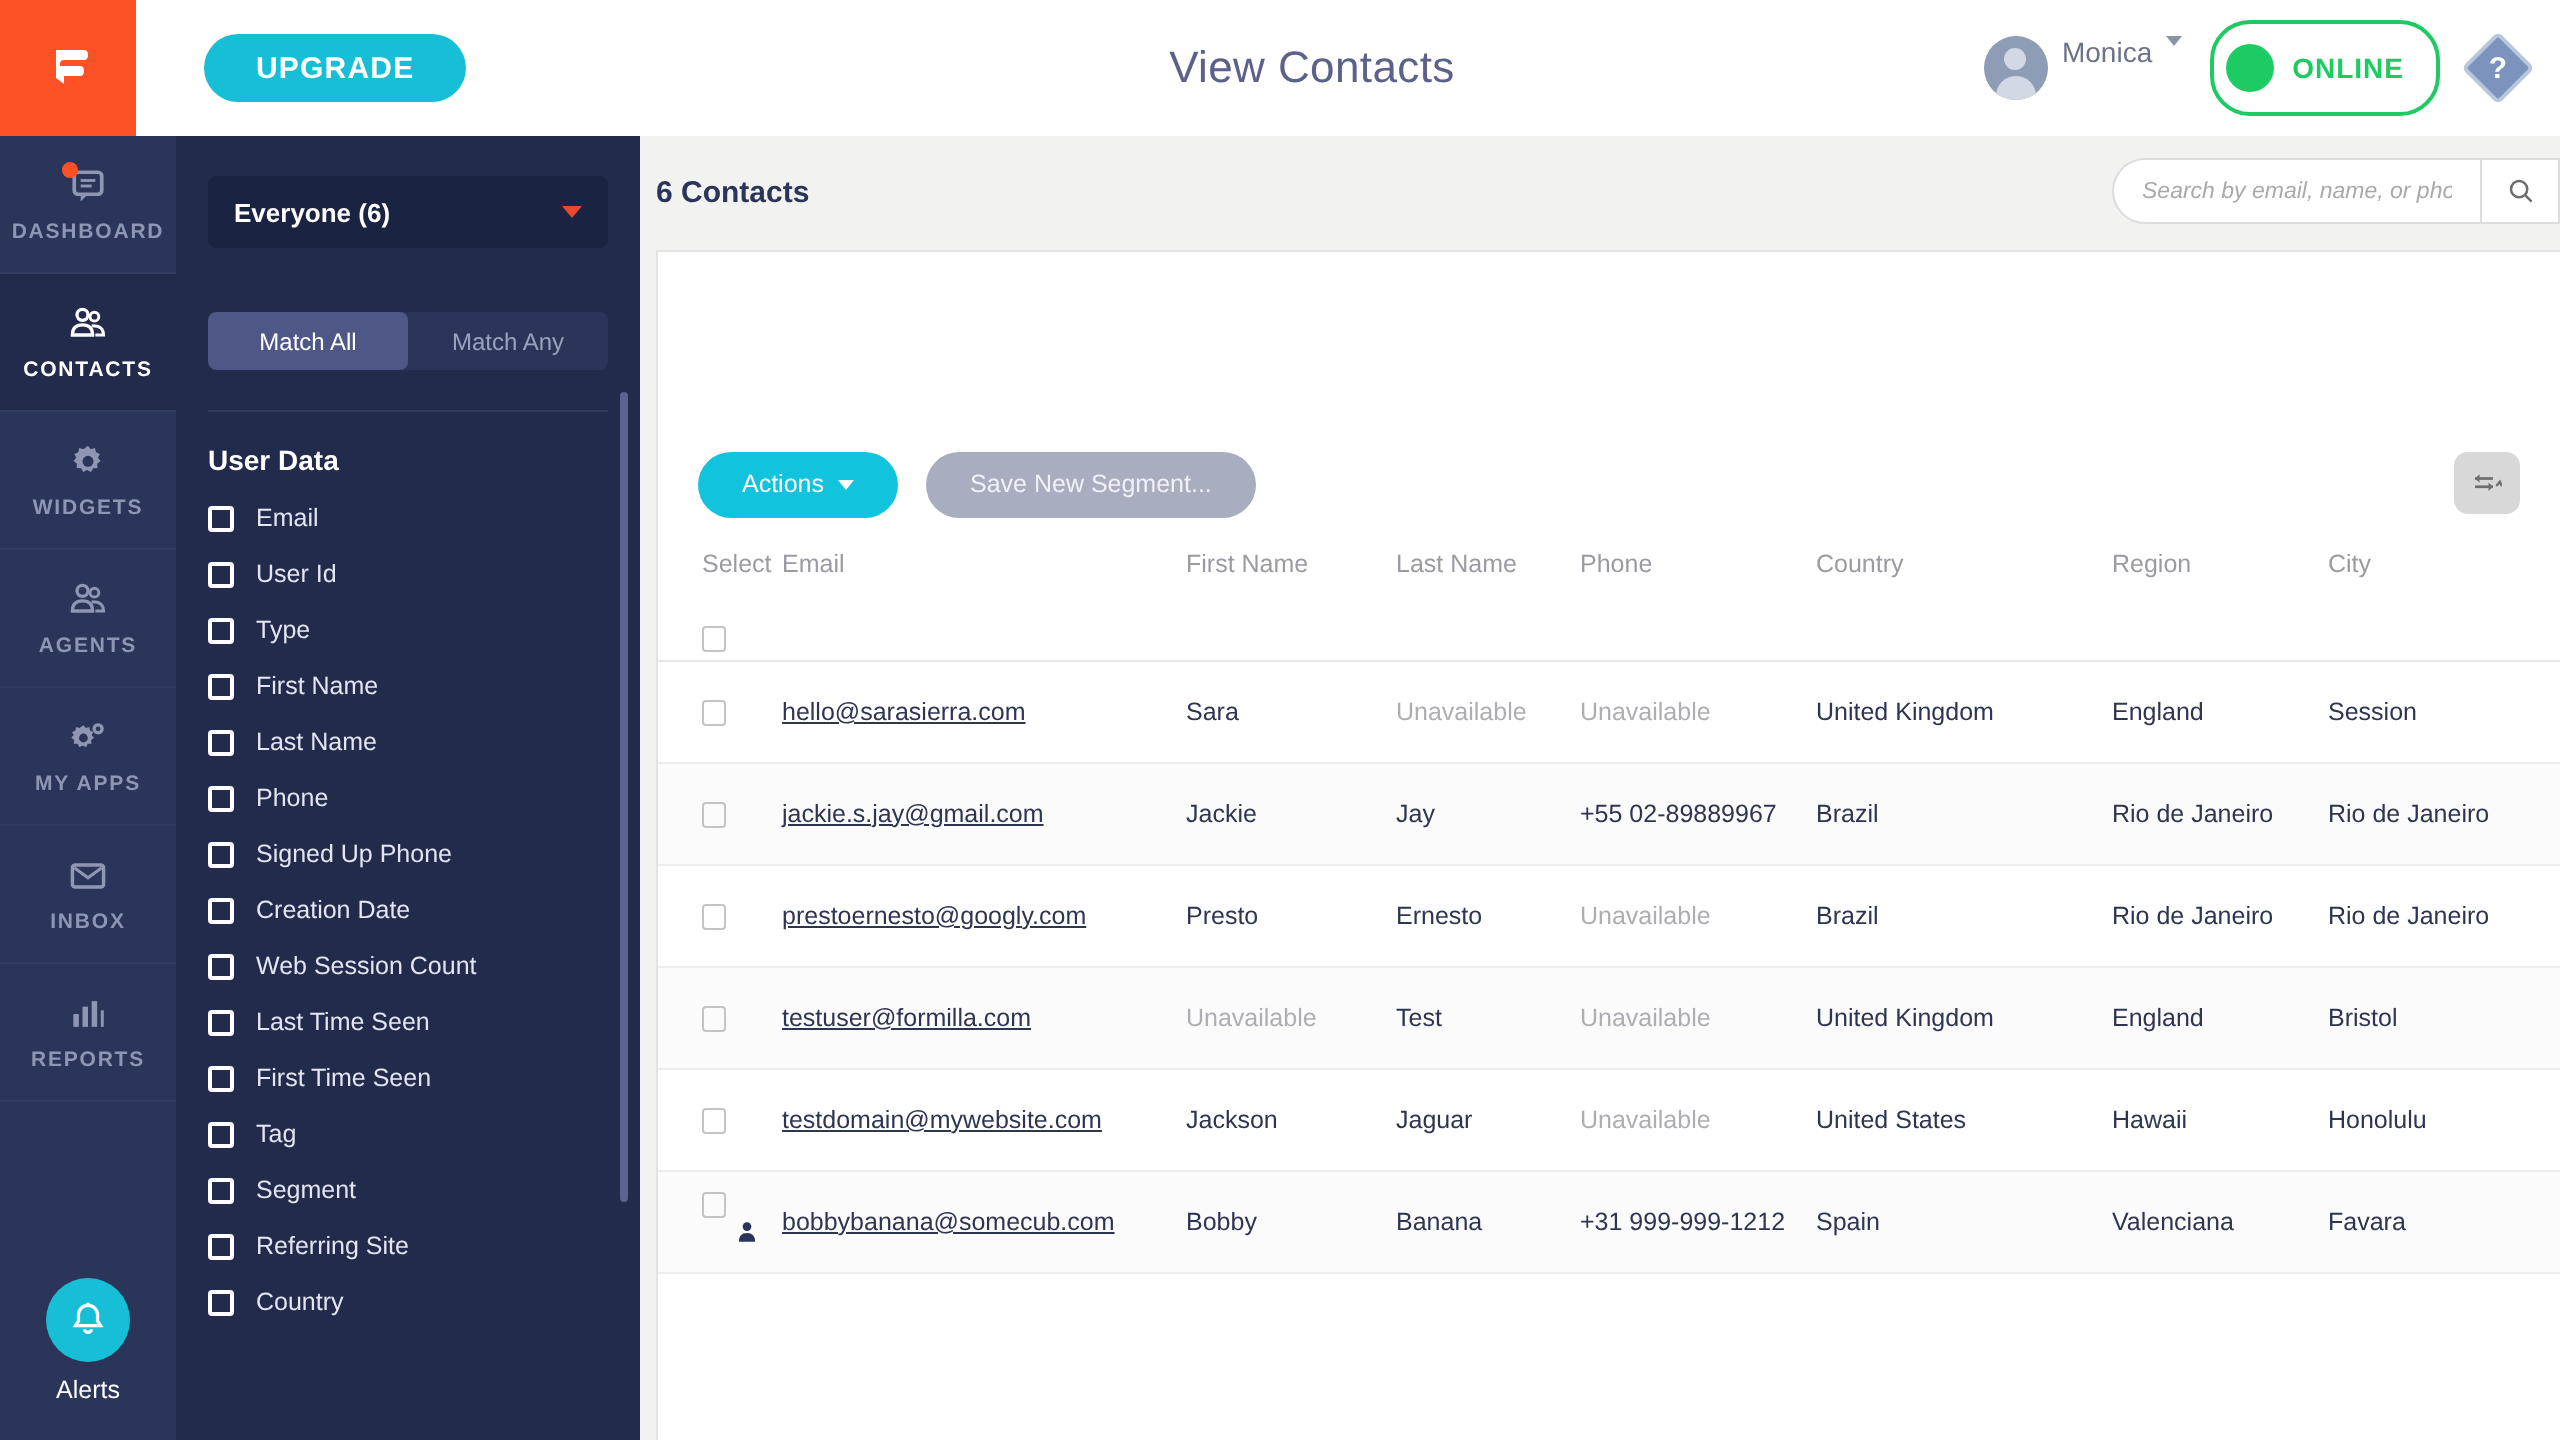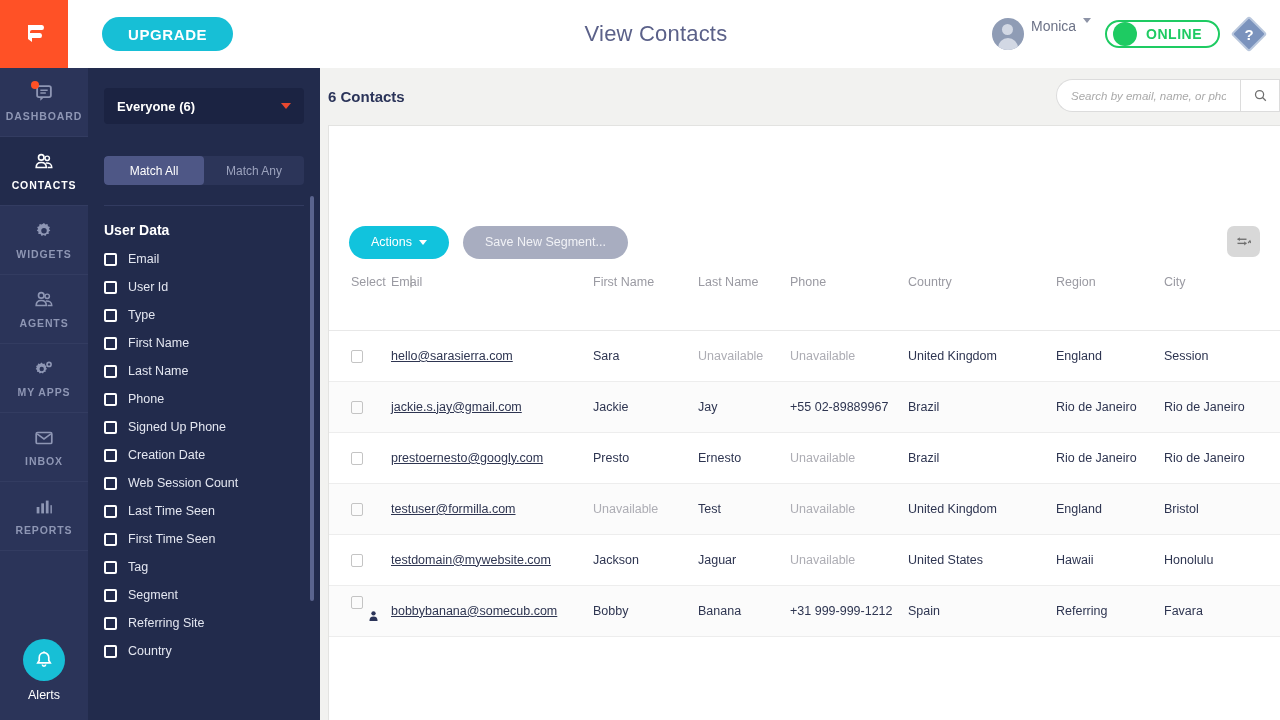--- a/index.html
+++ b/index.html
@@ -25,21 +25,21 @@
   .page-title { font-size: 22px; color: #5b6189; font-weight: 400; letter-spacing: .2px; }
   .topbar-right { display: flex; align-items: center; gap: 14px; padding-right: 16px; }
   .avatar { width: 32px; height: 32px; border-radius: 50%; background: #8f9cb5; position: relative; overflow: hidden; flex: 0 0 32px; }
   .avatar::before { content:""; position:absolute; width:11px; height:11px; border-radius:50%; background:#d2d8e4; left:10.5px; top:6px; }
   .avatar::after { content:""; position:absolute; width:20px; height:12px; border-radius:10px 10px 0 0; background:#d2d8e4; left:6px; top:20px; }
   .user-chip { display:flex; align-items:flex-start; gap:7px; cursor:pointer; }
   .user-name { font-size: 14px; color: #6c7287; }
   .caret-dn { width:0;height:0;border-left:4px solid transparent;border-right:4px solid transparent;border-top:5px solid #8d93a6; }
   .online-pill {
     display:flex; align-items:center; gap:9px; border:2px solid #1ecb62; border-radius:20px;
-    height: 28px; padding: 0 16px 0 6px; cursor:pointer; background:#fff;
+    height: 48px; padding: 0 16px 0 6px; cursor:pointer; background:#fff;
   }
   .online-dot { width:24px; height:24px; border-radius:50%; background:#1ecb62; }
   .online-label { font-size:14px; font-weight:700; color:#1ecb62; letter-spacing:.5px; }
   .help-diamond { width:30px; height:30px; position:relative; cursor:pointer; flex:0 0 30px; }
   .help-diamond .dm { position:absolute; inset:2px; background:#7b93bd; transform:rotate(45deg); border-radius:3px; border:2px solid #b9c7dd; }
   .help-diamond .qm { position:absolute; inset:0; display:flex; align-items:center; justify-content:center; color:#fff; font-size:15px; font-weight:700; }
 
   
   .body-row { flex: 1; display: flex; min-height: 0; }
 
@@ -95,21 +95,21 @@
     display:flex; align-items:center; gap:7px; }
   .caret-w { width:0;height:0;border-left:4px solid transparent;border-right:4px solid transparent;border-top:5px solid #fff; }
   .segment-btn { background:#a8adc0; color:#f1f2f6; border:none; border-radius:18px; height:33px; padding:0 22px; font-size:12.5px; cursor:pointer; font-family:inherit; }
   .cols-btn { position:absolute; right:20px; top:17px; width:33px; height:31px; background:#d8d8d8; border-radius:7px; display:flex; align-items:center; justify-content:center; gap:1px; cursor:pointer; }
 
   table.contacts { width:100%; border-collapse:collapse; table-layout:fixed; }
   table.contacts th { text-align:left; font-size:12.5px; font-weight:400; color:#9a9aa2; padding:0 0 0 0; vertical-align:top; }
   thead tr { height:55px; }
   thead th { border-bottom:1px solid #e8e8e8; }
   .th-select { width:62px; padding-left:22px !important; }
-  .sel-stack { display:flex; flex-direction:row; gap:24px; }
+  .sel-stack { display:flex; flex-direction:column; gap:24px; }
   .hdr-chk { width:12px; height:13px; border:1px solid #c4c4c4; border-radius:2px; }
   tbody tr { height:51px; }
   tbody tr.alt { background:#fbfbfb; }
   tbody tr { border-bottom:1px solid #ededed; }
   tbody td { font-size:12.5px; color:#2e3551; vertical-align:middle; }
   td.sel { padding-left:22px; }
   .cell-chk { width:12px; height:13px; border:1px solid #c4c4c4; border-radius:2px; display:inline-block; vertical-align:middle; }
   .email-link { color:#2e3551; text-decoration:underline; cursor:pointer; }
   .unavail { color:#adadb4; }
   .w-email { width:202px; } .w-first { width:105px; } .w-last { width:92px; }
@@ -443,21 +443,21 @@
                       <circle cx="12" cy="7" r="4" fill="#2b3459"></circle>
                       <path d="M4.5 21 Q4.5 13 12 13 Q19.5 13 19.5 21 Z" fill="#2b3459"></path>
                     </svg>
                 </span>
               </td>
               <td><span class="email-link">bobbybanana@somecub.com</span></td>
               <td>Bobby</td>
               <td>Banana</td>
               <td>+31 999-999-1212</td>
               <td>Spain</td>
-              <td>Referring</td>
+              <td>Valenciana</td>
               <td>Favara</td>
             </tr>
 
           </tbody>
         </table>
       </div>
     </div>
   </div>
 </div>
 

